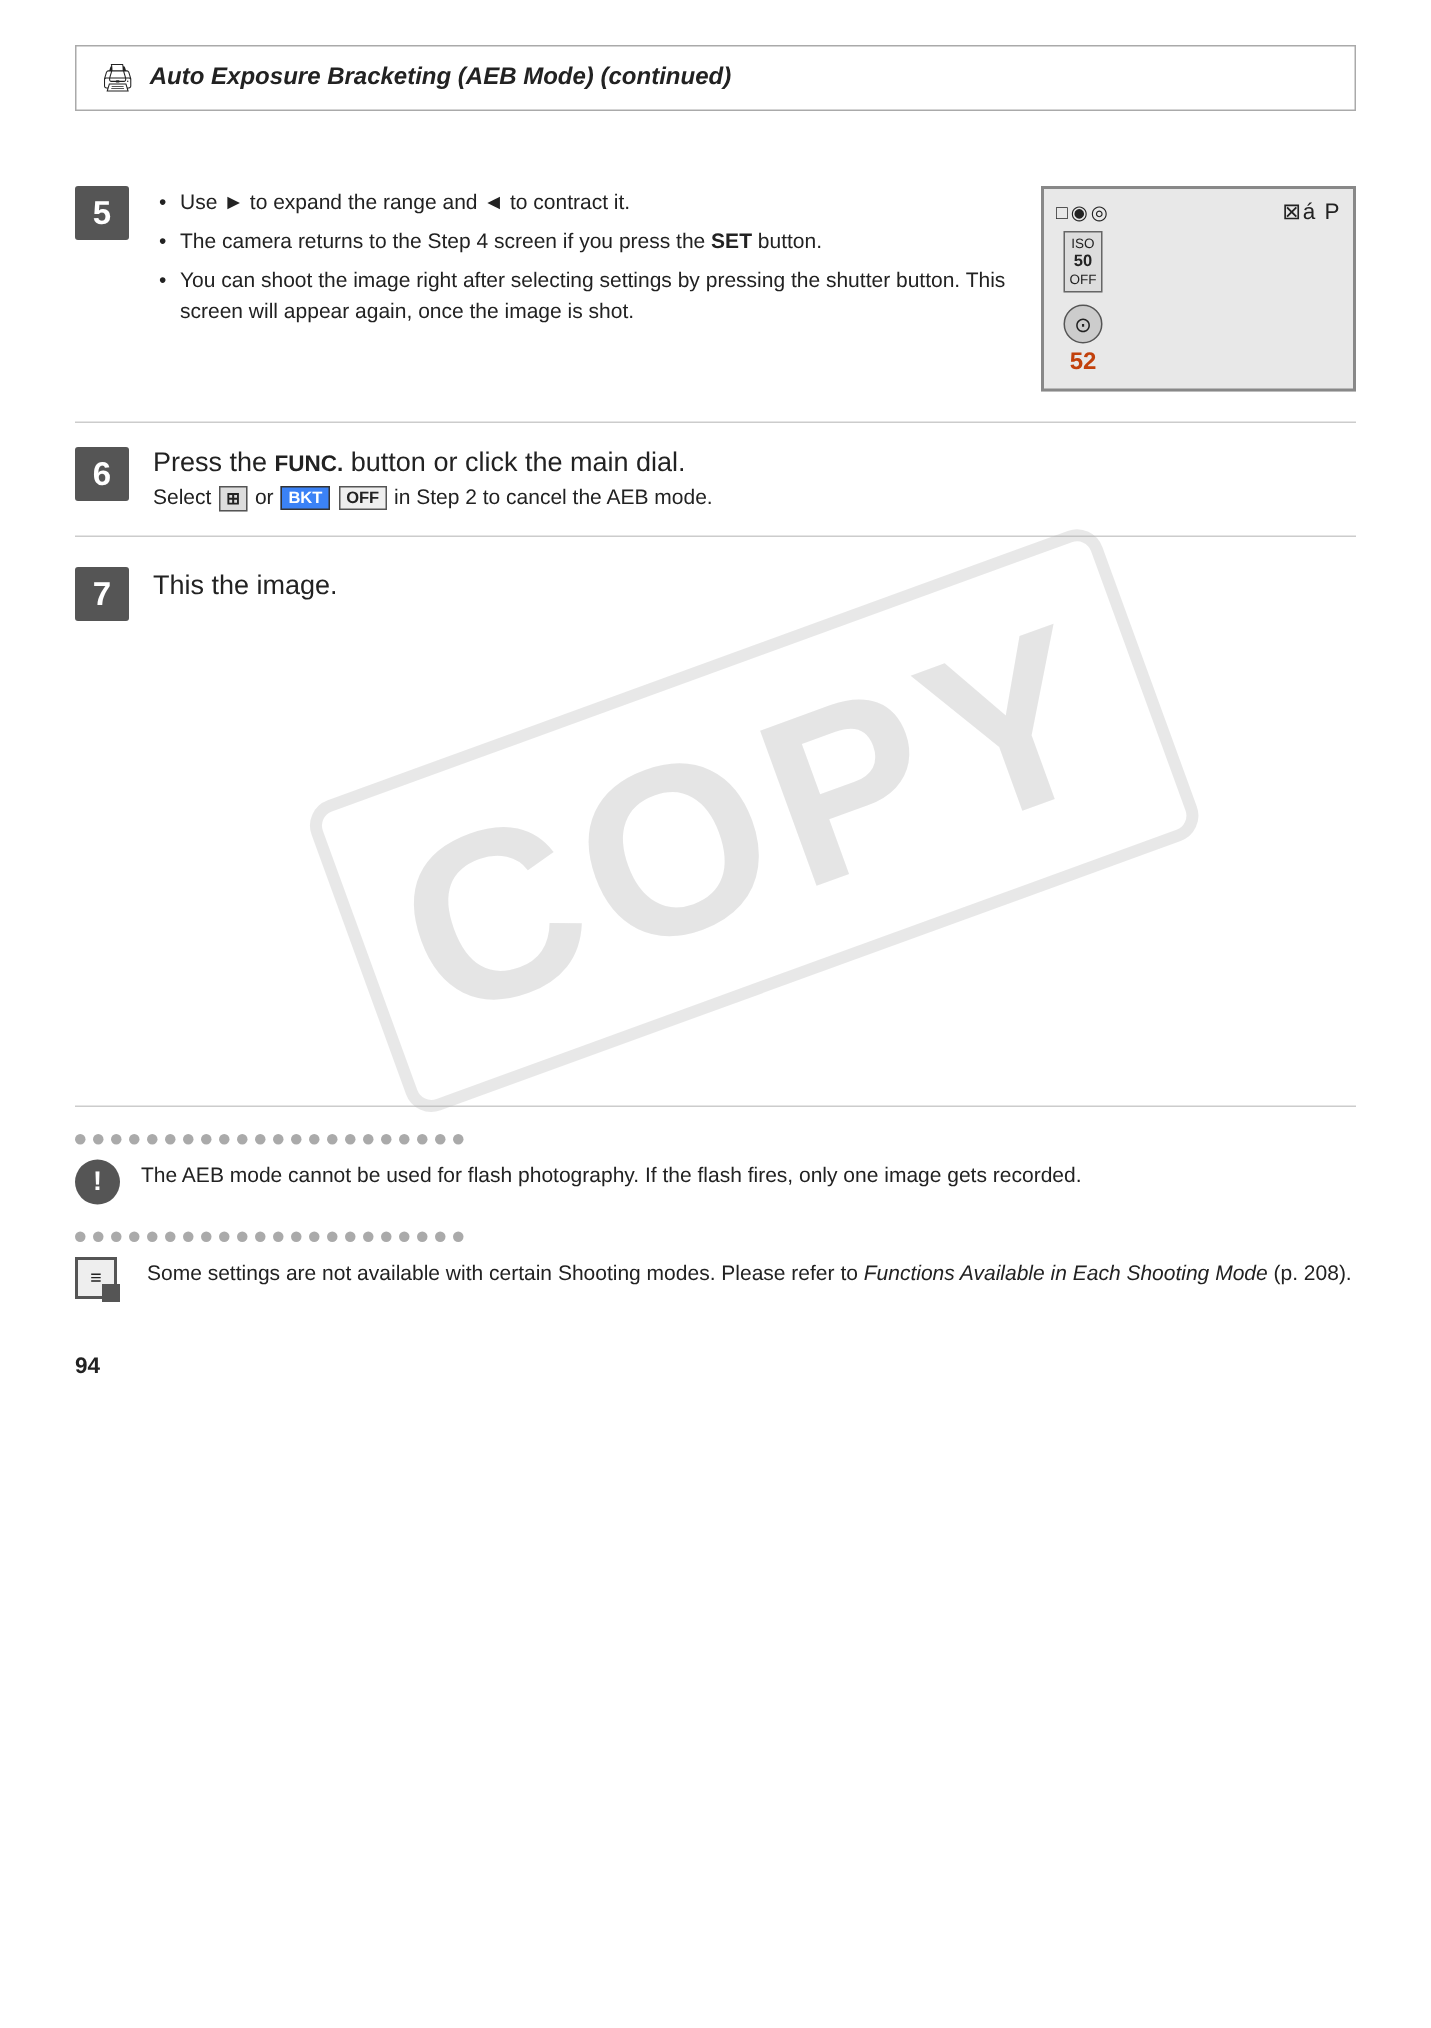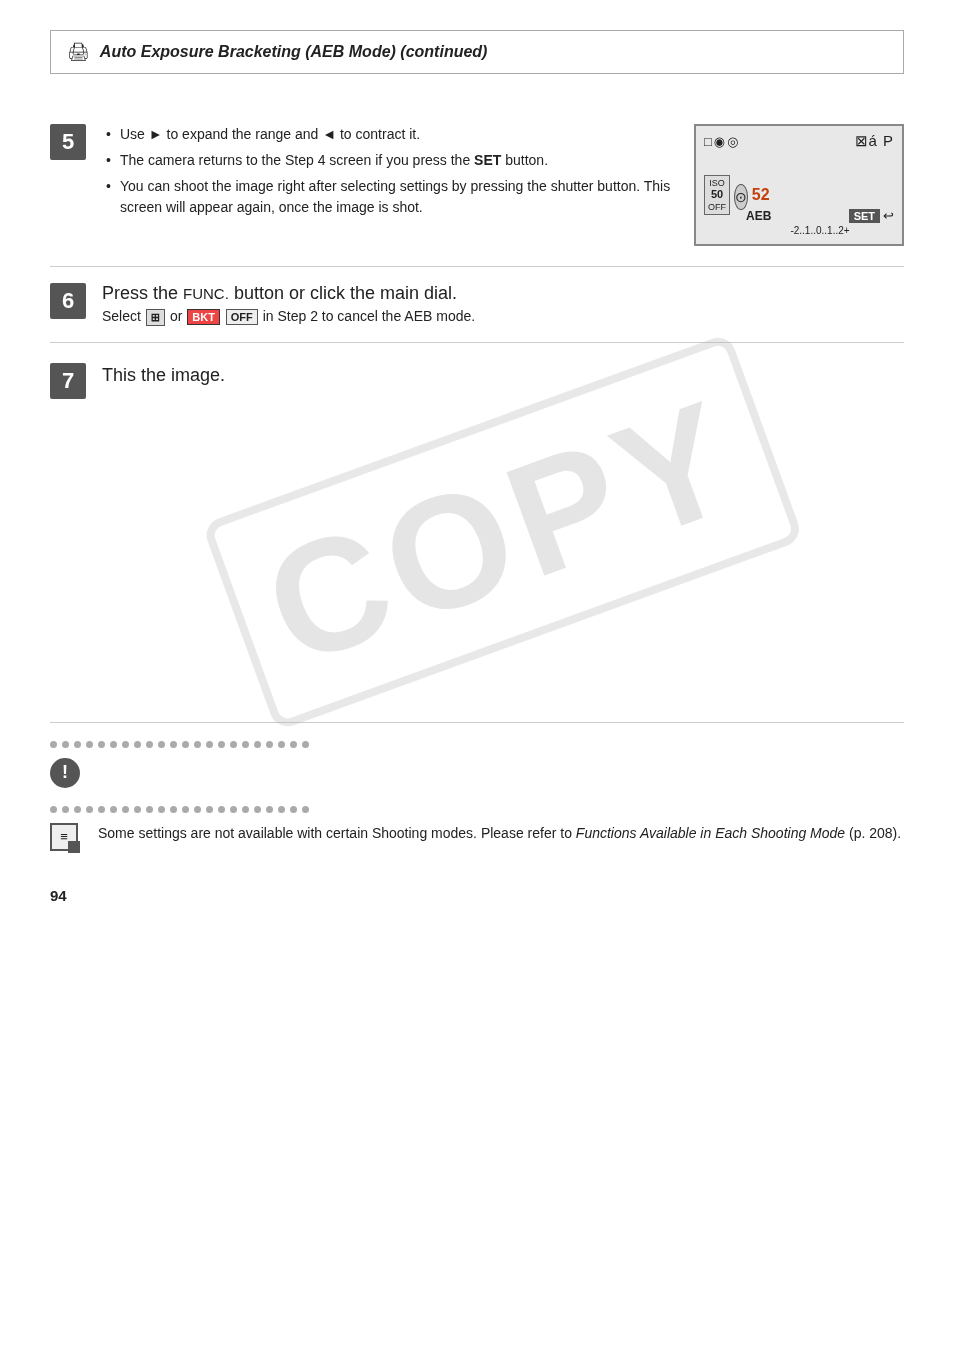--- a/index.html
+++ b/index.html
@@ -111,21 +111,21 @@
       align-items: center;
       margin-bottom: 4px;
       font-size: 13px;
     }
     .camera-body {
       display: flex;
       gap: 6px;
     }
     .camera-left-col {
       display: flex;
-      flex-direction: row;
+      flex-direction: column;
       align-items: center;
       gap: 4px;
       width: 36px;
     }
     .camera-right-col {
       flex: 1;
     }
     .iso-box {
       border: 1px solid #666;
       background: #ddd;
@@ -178,36 +178,36 @@
     
     .step6-title {
       font-size: 18px;
       margin-bottom: 4px;
     }
     .step6-sub {
       font-size: 14px;
       color: #222;
     }
     .func-text {
-      font-weight: normal;
+      font-weight: bold;
       font-size: 15px;
     }
     
     .badge {
       display: inline-block;
       border: 1.5px solid #555;
       font-size: 11px;
       padding: 0 3px;
       font-weight: bold;
       vertical-align: middle;
       background: #eee;
       margin: 0 1px;
     }
     .badge-dark {
-      background: #ef4444;
+      background: #3b82f6;
       color: #fff;
       border-color: #333;
     }
     
     .step7-area {
       min-height: 320px;
       position: relative;
     }
     
     .copy-watermark {
@@ -304,31 +304,20 @@
           <div class="camera-body">
             <div class="camera-left-col">
               <div class="iso-box">
                 <div style="font-size:9px;">ISO</div>
                 <div style="font-size:11px; font-weight:bold;">50</div>
                 <div style="font-size:9px;">OFF</div>
               </div>
               <div class="camera-icon-circle" style="margin-top:4px; font-size:14px;">⊙</div>
               <div class="camera-num">52</div>
             </div>
-            <div class="camera-right-col">
-              <div style="height:50px;"></div>
-              <div class="camera-aeb-row">
-                <span class="aeb-label">AEB</span>
-                <span style="display:flex; gap:3px; align-items:center;">
-                  <span class="set-btn">SET</span>
-                  <span style="font-size:13px;">↩</span>
-                </span>
-              </div>
-              <div class="camera-scale-row" style="font-size:10px; letter-spacing:0px;">-2..1..0..1..2+</div>
-            </div>
           </div>
         </div>
       </div>
     </div>
   </div>
 
   <div class="step" style="padding:16px 0;">
     <div class="step-number">6</div>
     <div class="step-content">
       <div class="step6-title">
@@ -373,20 +362,21 @@
     <div class="dot"></div>
     <div class="dot"></div>
     <div class="dot"></div>
     <div class="dot"></div>
     <div class="dot"></div>
     <div class="dot"></div>
   </div>
 
   <div class="note-row">
     <div class="note-icon-warn">!</div>
+    <div class="note-text">The AEB mode cannot be used for flash photography. If the flash fires, only one image gets recorded.</div>
   </div>
 
   <div class="dotted-sep">
     <div class="dot"></div>
     <div class="dot"></div>
     <div class="dot"></div>
     <div class="dot"></div>
     <div class="dot"></div>
     <div class="dot"></div>
     <div class="dot"></div>

